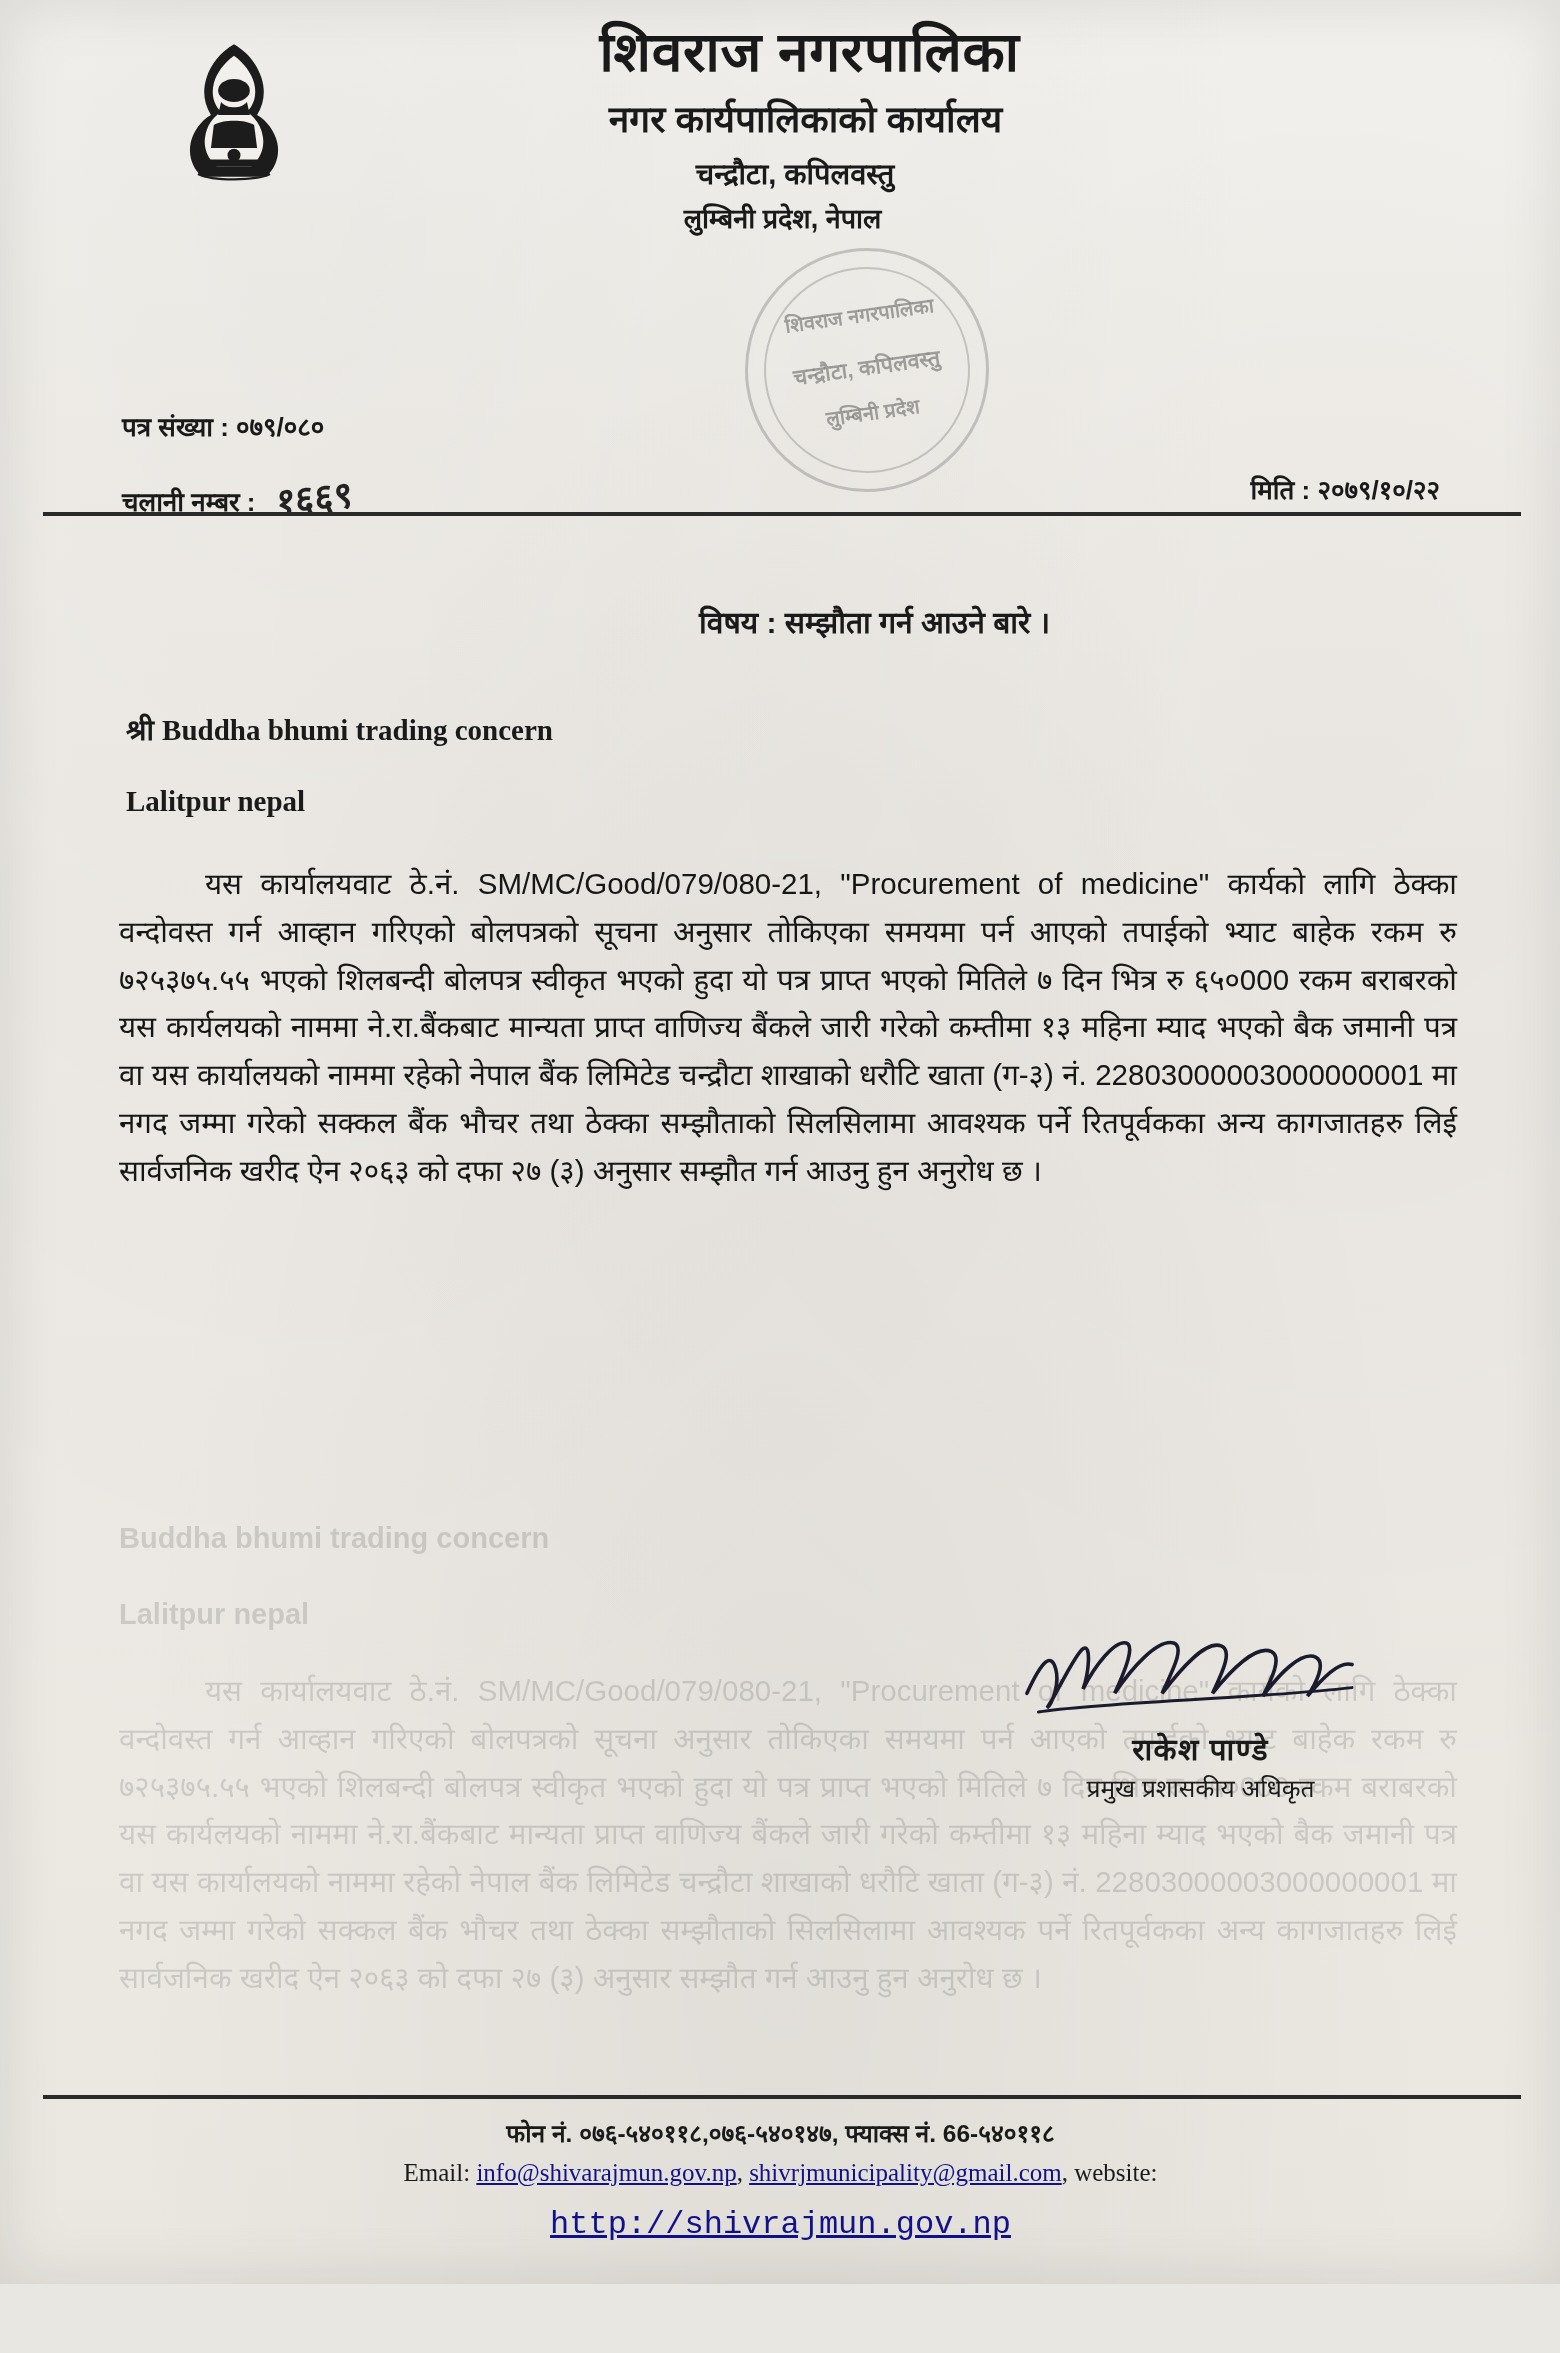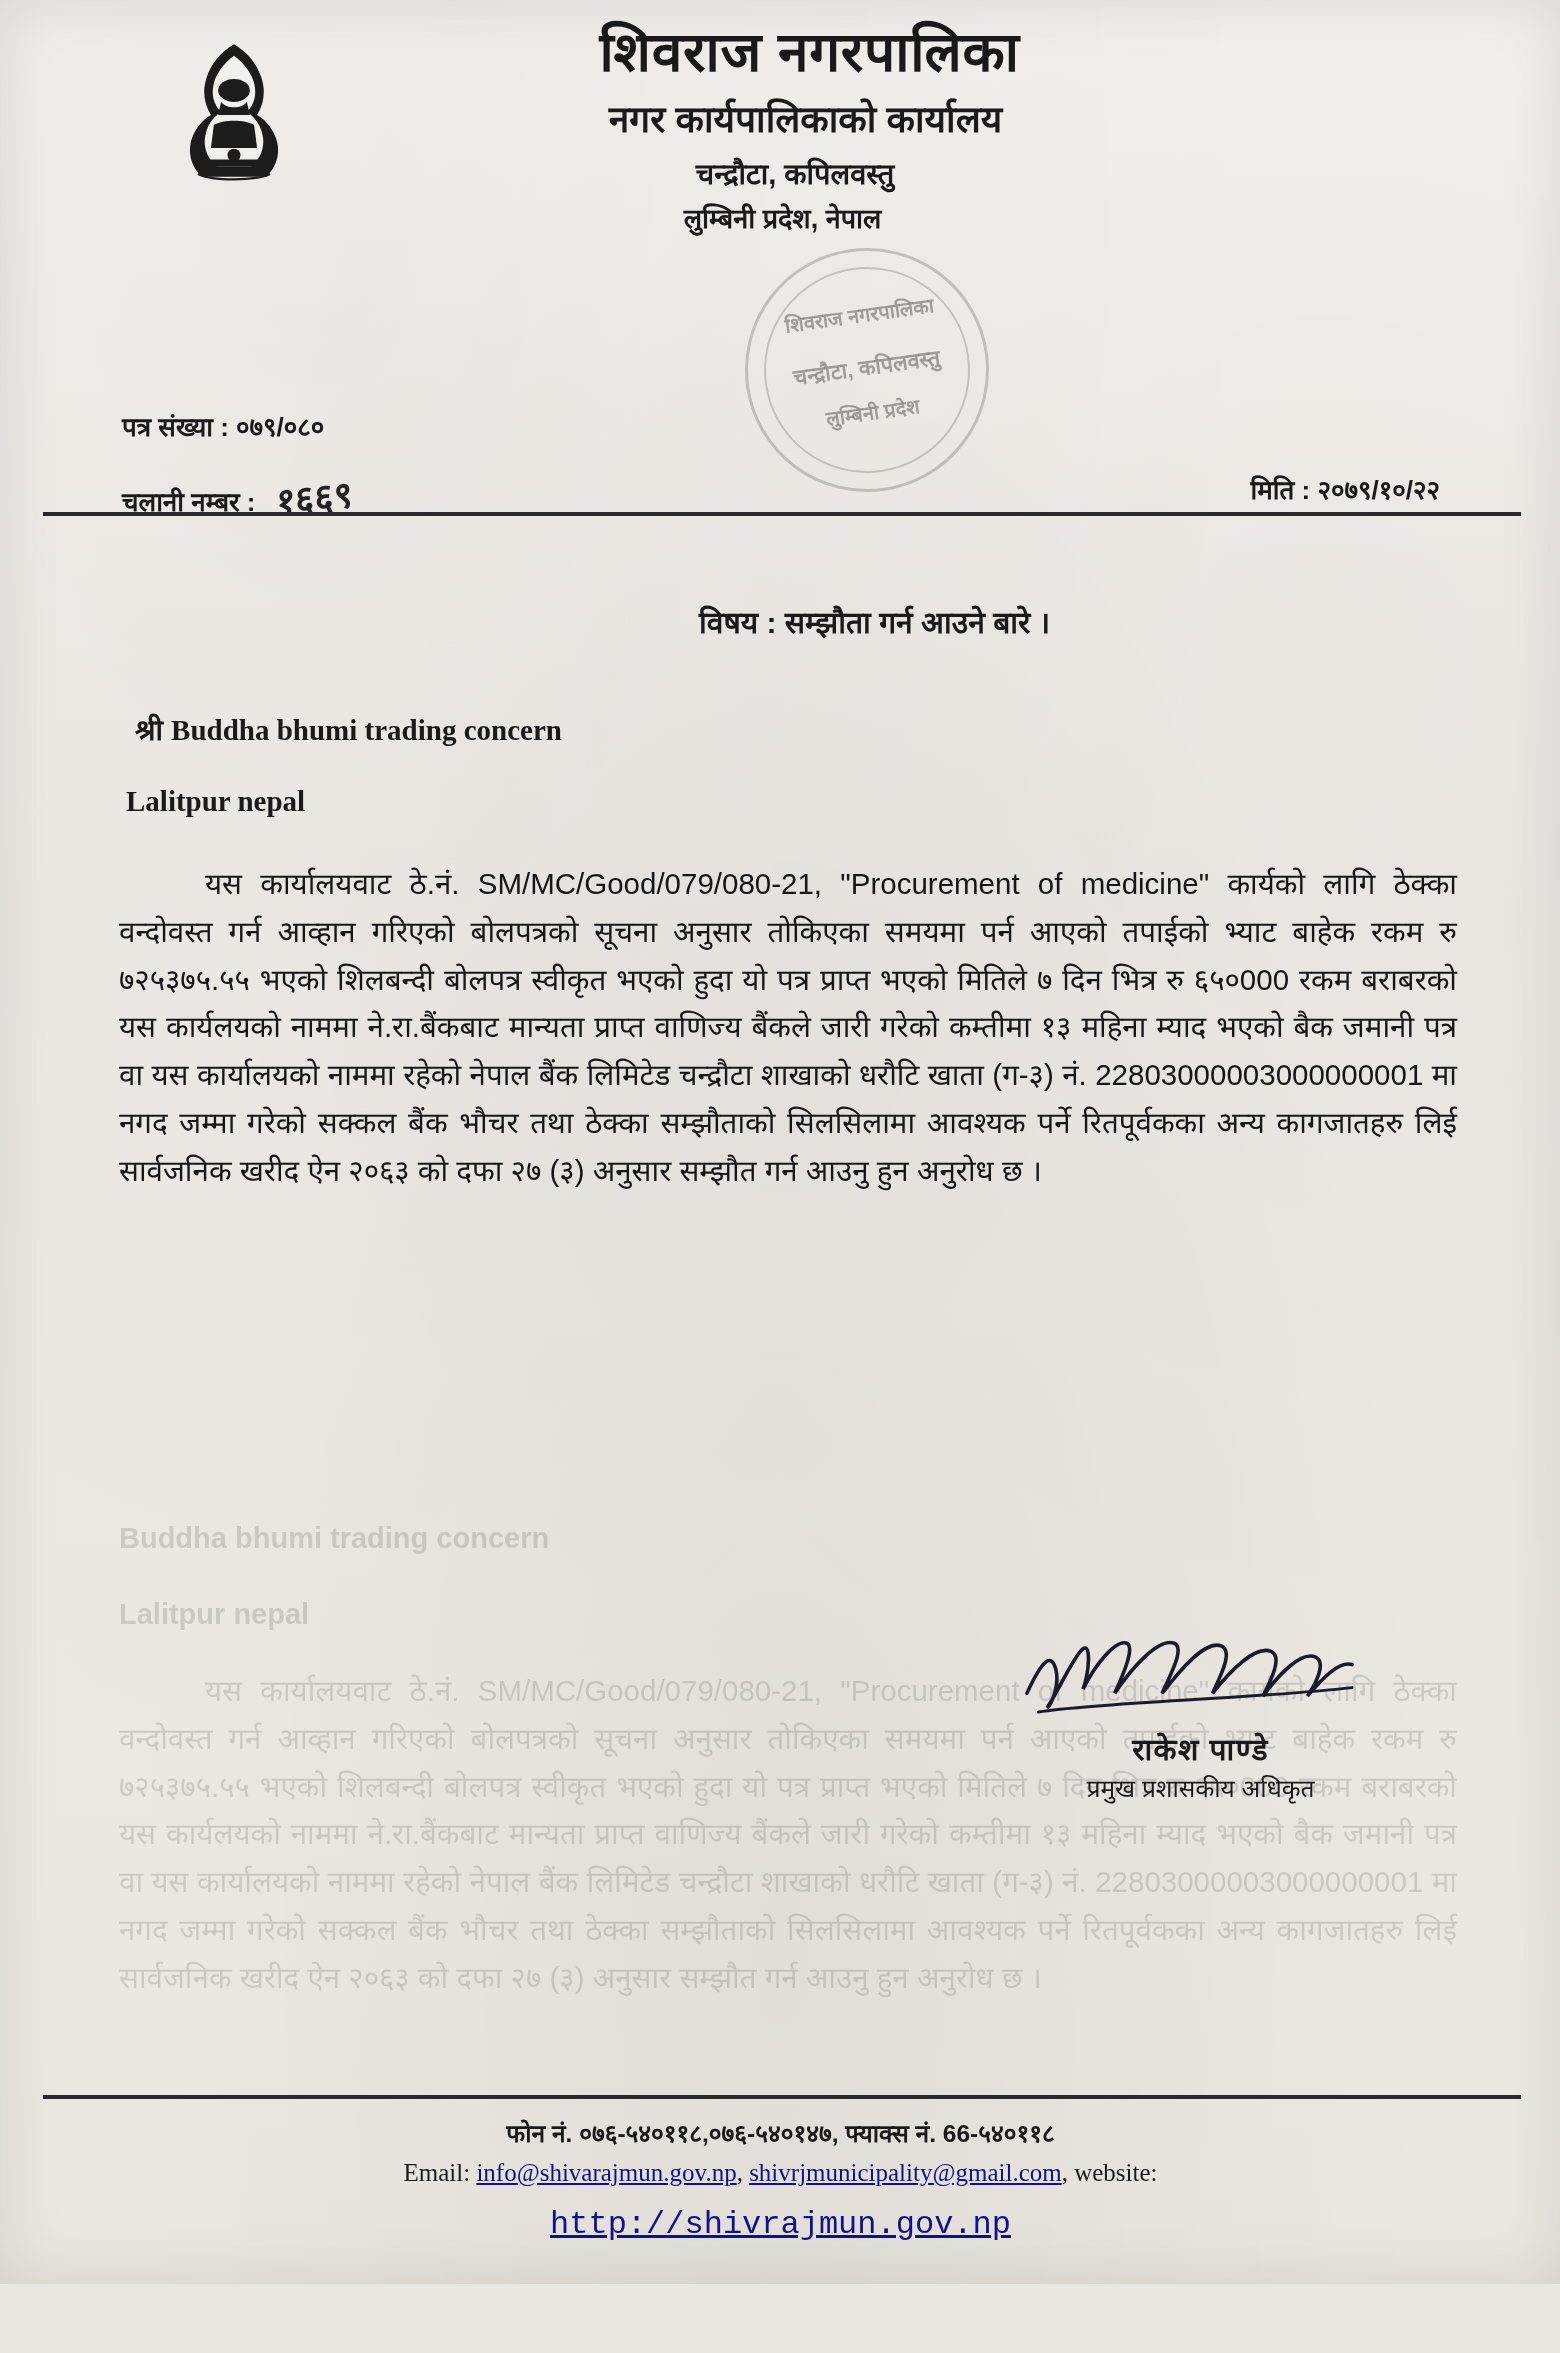--- a/index.html
+++ b/index.html
@@ -164,21 +164,21 @@
     left: 0;
     width: 100%;
     text-align: center;
     font-family: "Liberation Sans", sans-serif;
     font-weight: bold;
     font-size: 30px;
     padding-left: 94px;
   }
   .recipient {
     position: absolute;
-    left: 135px;
+    left: 126px;
     top: 709px;
     font-family: "Liberation Sans", sans-serif;
     font-weight: bold;
     font-size: 29px;
   }
   .recipient .latin {
     font-family: "Liberation Serif", serif;
     font-weight: bold;
     font-size: 29px;
   }

